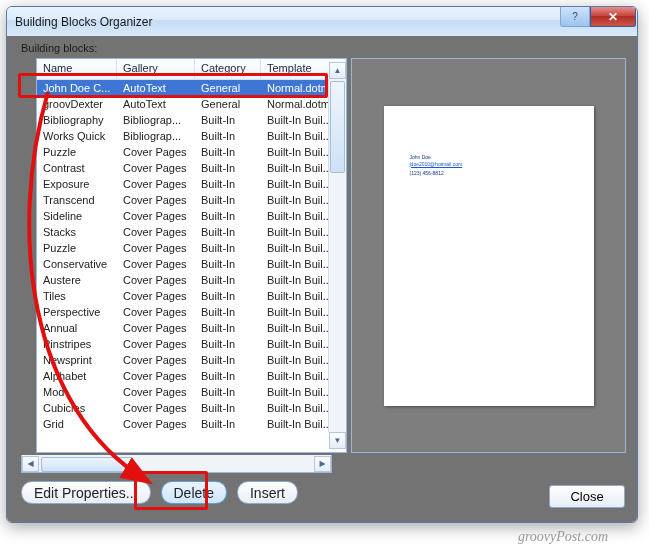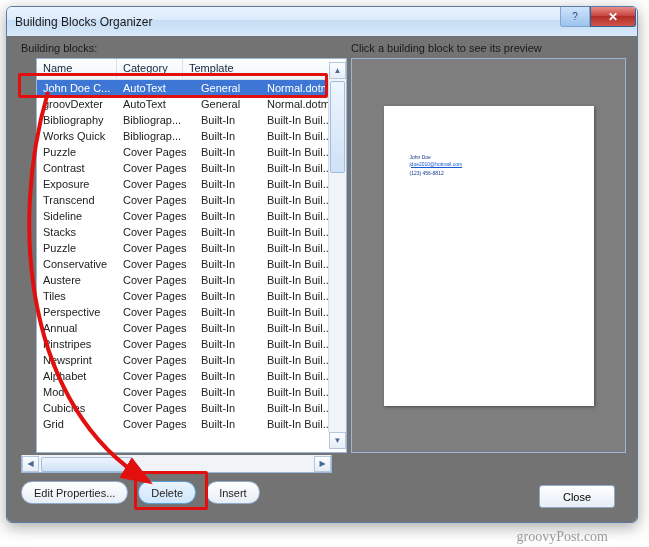--- a/index.html
+++ b/index.html
@@ -43,30 +43,30 @@
   .preview{position:absolute;left:344px;top:22px;width:275px;height:395px;border:1px solid #9cb6d8;background:#7e7e7e;box-sizing:border-box;display:flex;align-items:center;justify-content:center}
   .page{width:210px;height:300px;background:#fff;box-shadow:1px 1px 3px rgba(0,0,0,0.4);position:relative}
   .page .tiny1{position:absolute;left:26px;top:48px;font-size:5px;color:#133a8d}
   .page .tiny2{position:absolute;left:26px;top:55px;font-size:5px;color:#1659d4;text-decoration:underline}
   .page .tiny3{position:absolute;left:26px;top:64px;font-size:5px;color:#133a8d}
 
   .preview-meta{position:absolute;left:344px;top:421px;font-size:12px;color:#1a1a1a;line-height:16px}
 
   
   .btnbar{position:absolute;left:14px;top:445px;display:flex;gap:10px}
-  .btn{height:23px;padding:0 12px;background:linear-gradient(#fefefe,#e7eef7);border:1px solid #8fa9c9;border-radius:11px;font-size:11px;color:#222}
+  .btn{height:23px;padding:0 12px;background:linear-gradient(#fefefe,#e7eef7);border:1px solid #8fa9c9;border-radius:11px;font-size:14px;color:#222}
   .btn.hov{background:linear-gradient(#eaf4ff,#cfe6fb);border-color:#5d9fd7}
-  .closebtn{position:absolute;right:22px;bottom:14px;width:76px;height:23px;background:linear-gradient(#fefefe,#e7eef7);border:1px solid #8fa9c9;border-radius:3px;font-size:11px}
+  .closebtn{position:absolute;right:12px;bottom:14px;width:76px;height:23px;background:linear-gradient(#fefefe,#e7eef7);border:1px solid #8fa9c9;border-radius:3px;font-size:13px}
 
   
   .annot-row{position:absolute;left:18px;top:73px;width:304px;height:19px;border:3px solid #e20f0f;border-radius:2px;pointer-events:none}
   .annot-del{position:absolute;left:134px;top:471px;width:68px;height:33px;border:3px solid #e20f0f;border-radius:2px;pointer-events:none}
   .arrow-svg{position:absolute;left:18px;top:88px;width:200px;height:400px;pointer-events:none}
 
-  .watermark{position:absolute;right:6px;bottom:2px;font-family:Georgia,serif;font-size:14px;color:#9a9a9a}
+  .watermark{position:absolute;right:6px;bottom:2px;font-style:italic;font-family:Georgia,serif;font-size:14px;color:#9a9a9a}
 </style>
 </head>
 <body>
 
 <div class="stage">
   <div class="dialog">
 
     <div class="titlebar">
       <span class="title">Building Blocks Organizer</span>
       <div class="winbtns">
@@ -74,25 +74,25 @@
             <span>?</span>
           </div>
         <div class="winbtn close">
             <span>✕</span>
           </div>
       </div>
     </div>
 
     <div class="body">
       <div class="label left-label">Building blocks:</div>
-      <div class="label right-label">Click a building block to see its preview</div>
 
       <div class="listwrap">
         <div class="headers">
           <div class="hcol c1">Name</div>
+          <div class="hcol c2">Gallery</div>
           <div class="hcol c3">Category</div>
           <div class="hcol c4">Template</div>
         </div>
         <div class="rows" id="rows">
             <div class="row sel">
               <div class="c1">John Doe C...</div>
               <div class="c2">AutoText</div>
               <div class="c3">General</div>
               <div class="c4">Normal.dotm</div>
             </div>

